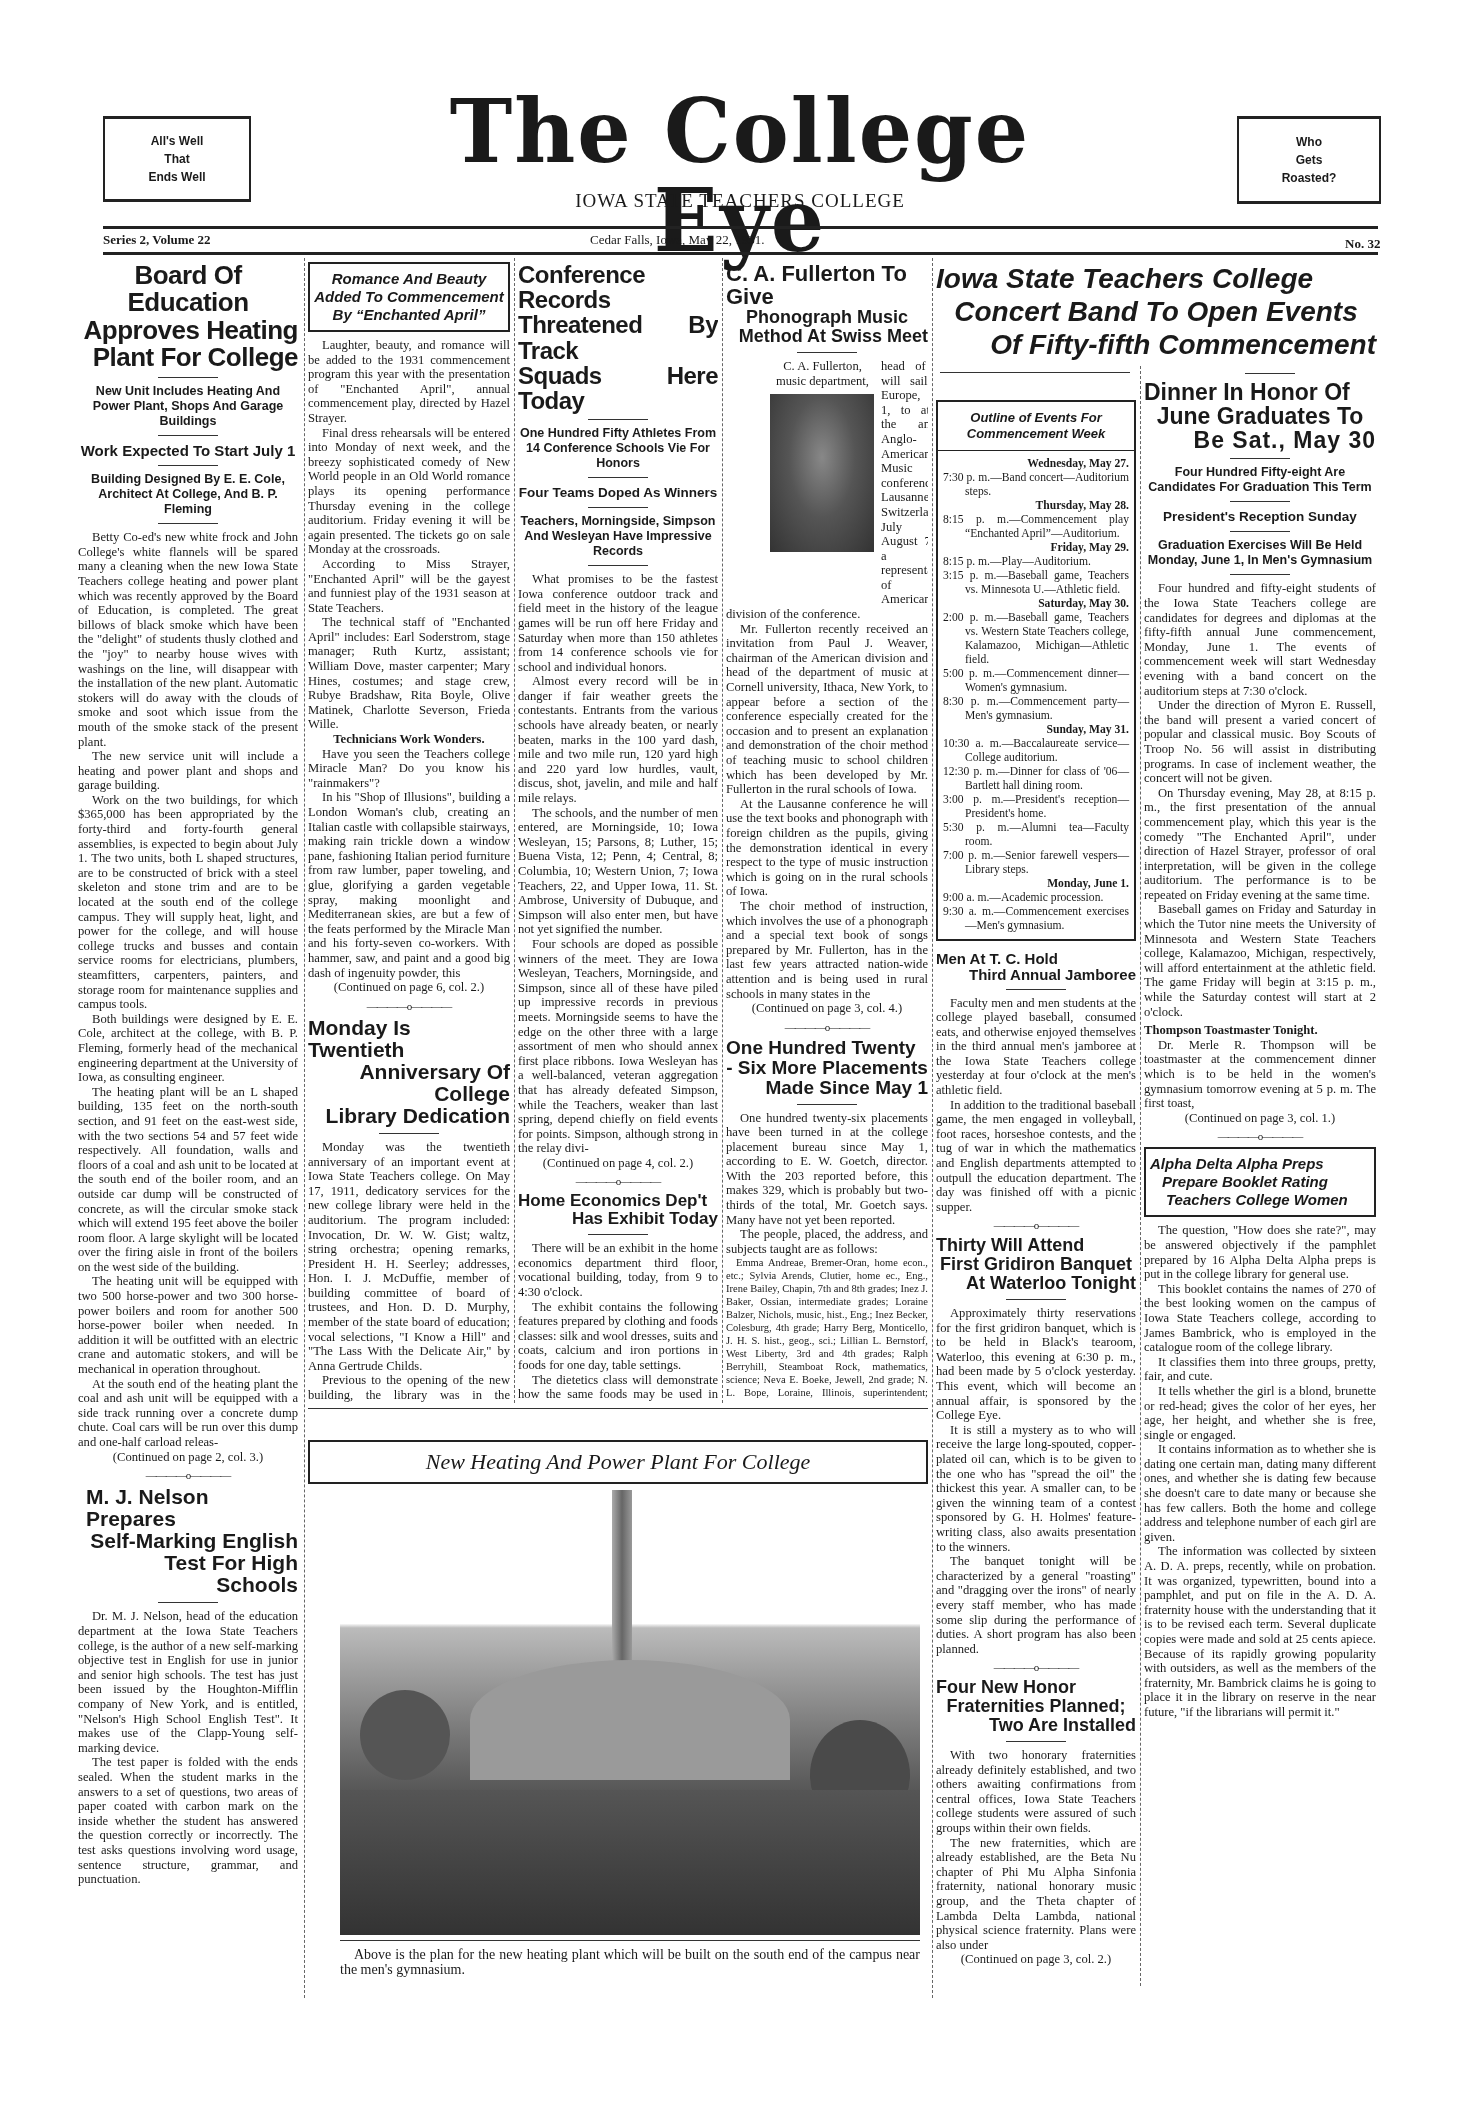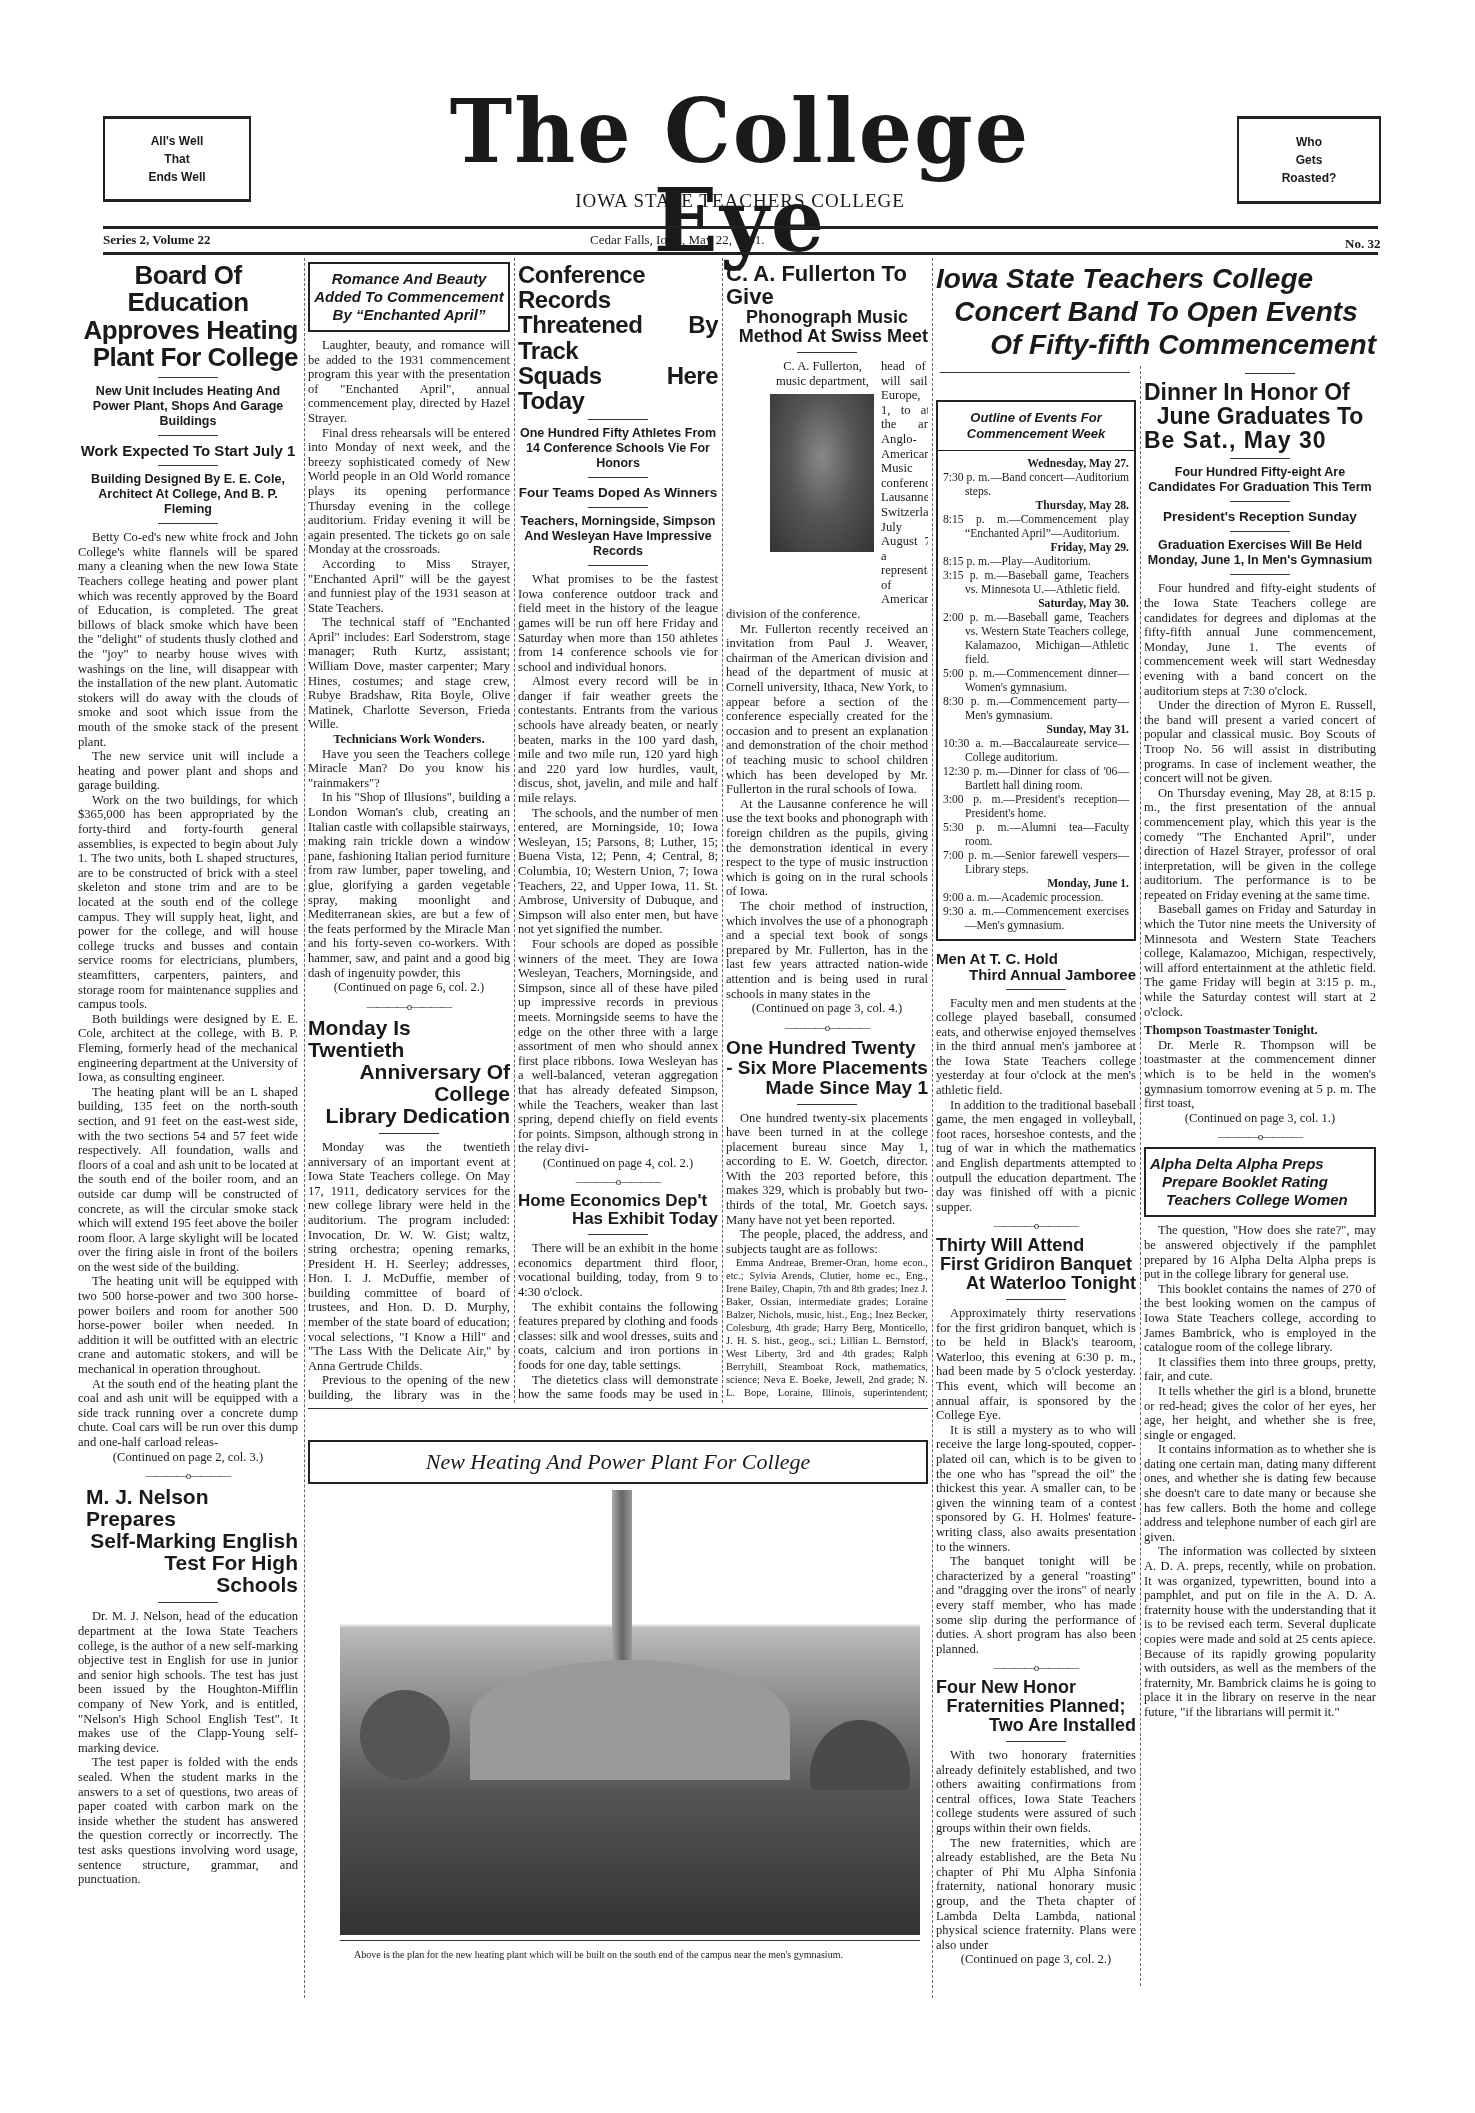--- a/index.html
+++ b/index.html
@@ -224,21 +224,21 @@
   <div class="hl" style="font-size:18px;text-align:right;">Two Are Installed</div>
   <div class="dash"></div>
   <p>With two honorary fraternities already definitely established, and two others awaiting confirmations from central offices, Iowa State Teachers college students were assured of such groups within their own fields.</p>
   <p>The new fraternities, which are already established, are the Beta Nu chapter of Phi Mu Alpha Sinfonia fraternity, national honorary music group, and the Theta chapter of Lambda Delta Lambda, national physical science fraternity. Plans were also under</p>
   <p class="cont">(Continued on page 3, col. 2.)</p>
 </div>
 
 <div class="abs col" style="left:1144px;top:380px;width:232px;height:1615px;">
   <div class="hl" style="font-size:23px;text-align:left;">Dinner In Honor Of</div>
   <div class="hl" style="font-size:23px;text-align:center;">June Graduates To</div>
-  <div class="hl" style="font-size:23px;letter-spacing:1px;">Be Sat., May 30</div>
+  <div class="hl" style="font-size:23px;text-align:right;letter-spacing:1px;">Be Sat., May 30</div>
   <div class="dash"></div>
   <div class="deck">Four Hundred Fifty-eight Are Candidates For Graduation This Term</div>
   <div class="dash"></div>
   <div class="deck lg" style="font-size:13.5px;">President's Reception Sunday</div>
   <div class="dash"></div>
   <div class="deck">Graduation Exercises Will Be Held Monday, June 1, In Men's Gymnasium</div>
   <div class="dash"></div>
   <p>Four hundred and fifty-eight students of the Iowa State Teachers college are candidates for degrees and diplomas at the fifty-fifth annual June commencement, Monday, June 1. The events of commencement week will start Wednesday evening with a band concert on the auditorium steps at 7:30 o'clock.</p>
   <p>Under the direction of Myron E. Russell, the band will present a varied concert of popular and classical music. Boy Scouts of Troop No. 56 will assist in distributing programs. In case of inclement weather, the concert will not be given.</p>
   <p>On Thursday evening, May 28, at 8:15 p. m., the first presentation of the annual commencement play, which this year is the comedy "The Enchanted April", under direction of Hazel Strayer, professor of oral interpretation, will be given in the college auditorium. The performance is to be repeated on Friday evening at the same time.</p>
@@ -266,15 +266,15 @@
   <span style="font-family:'Liberation Serif',serif;font-style:italic;font-size:22px;">New Heating And Power Plant For College</span>
 </div>
 <div class="abs plant" style="left:340px;top:1490px;width:580px;height:445px;overflow:hidden;">
   <div class="abs" style="left:272px;top:0;width:20px;height:280px;background:linear-gradient(90deg,#aaa,#666,#999);"></div>
   <div class="abs" style="left:130px;top:170px;width:320px;height:120px;border-radius:50% 50% 0 0;background:#9a9a9a;"></div>
   <div class="abs" style="left:20px;top:200px;width:90px;height:90px;border-radius:50%;background:#555;"></div>
   <div class="abs" style="left:470px;top:230px;width:100px;height:110px;border-radius:50%;background:#4a4a4a;"></div>
   <div class="abs" style="left:0;top:300px;width:580px;height:145px;background:linear-gradient(180deg,#555,#333);"></div>
 </div>
 <div class="abs" style="left:340px;top:1940px;width:580px;height:1px;background:#333;"></div>
-<div class="abs col" style="left:340px;top:1948px;width:580px;font-size:10px;">
+<div class="abs col" style="left:340px;top:1948px;width:580px;font-size:14px;">
   <p>Above is the plan for the new heating plant which will be built on the south end of the campus near the men's gymnasium.</p>
 </div>
 
 </body></html>

